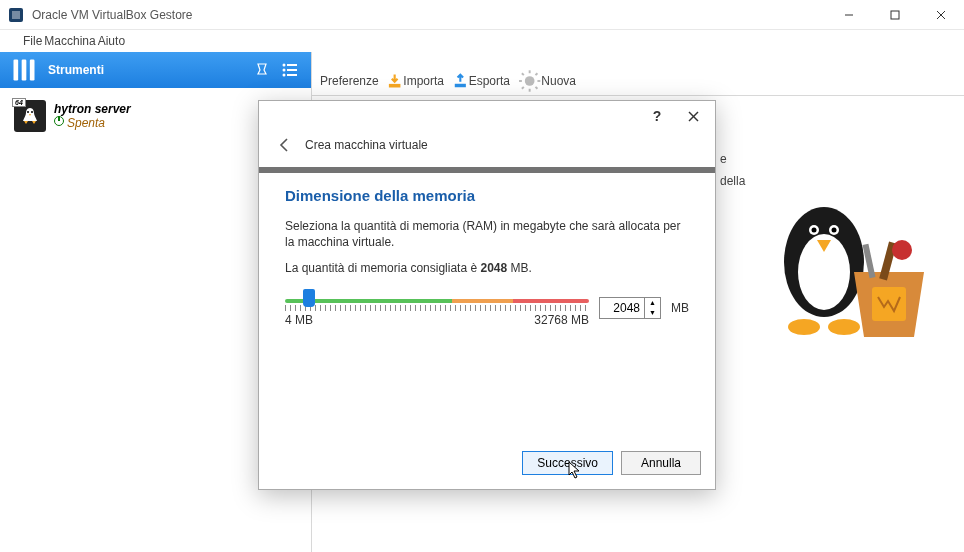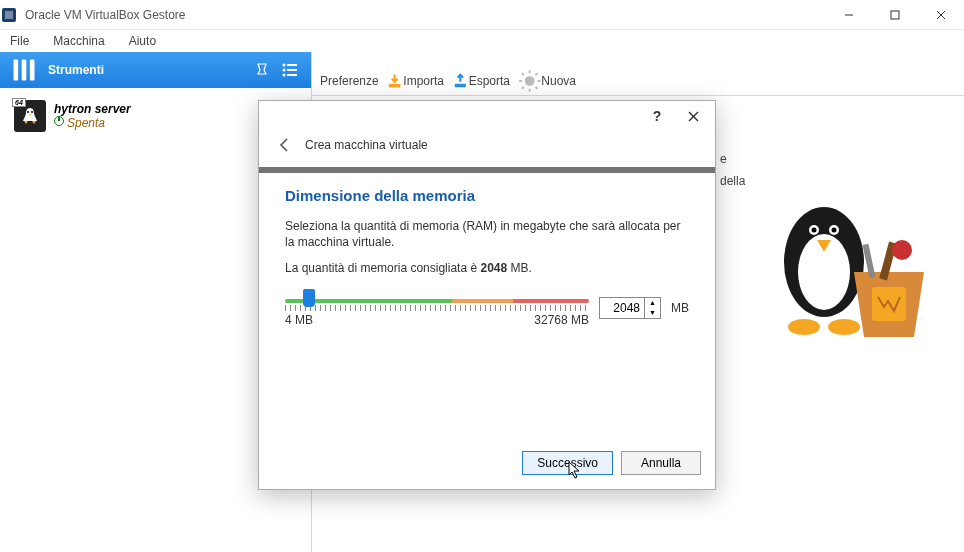--- a/index.html
+++ b/index.html
@@ -1,25 +1,25 @@
 <!DOCTYPE html>
 <html><head>
 <meta charset="utf-8">
 <style>
 * { margin:0; padding:0; box-sizing:border-box; font-family:"Segoe UI",Tahoma,sans-serif; font-size:12px; }
 body { background:#fff; width:964px; height:552px; overflow:hidden; position:relative; }
 
 
-.titlebar { height:30px; display:flex; align-items:center; padding:0 0 0 1px; background:#fff; border-bottom:1px solid #e8e8e8; }
+.titlebar { height:30px; display:flex; align-items:center; padding:0 0 0 8px; background:#fff; border-bottom:1px solid #e8e8e8; }
 .titlebar .logo { width:16px; height:16px; margin-right:8px; }
 .titlebar .title { color:#555; flex:1; }
 .titlebar .winbtn { width:46px; height:30px; display:flex; align-items:center; justify-content:center; color:#555; }
 
 
-.menubar { height:22px; display:flex; align-items:center; padding:0 10px; gap:24px; color:#444; }
+.menubar { height:22px; display:flex; align-items:center; padding:0 23px; gap:2px; color:#444; }
 .menubar span { cursor:default; }
 
 
 .mainrow { display:flex; height:500px; }
 .leftpane { width:312px; background:#fff; border-right:1px solid #d8d8d8; display:flex; flex-direction:column; }
 .tools-hdr { height:36px; background:linear-gradient(#3d9df2,#1d7fe0); color:#fff; display:flex; align-items:center; padding:0 10px; font-weight:600; }
 .tools-hdr .ticon { width:28px; height:28px; margin-right:10px; }
 .tools-hdr .spacer { flex:1; }
 .tools-hdr .hbtn { width:22px; height:22px; margin-left:6px; display:flex; align-items:center; justify-content:center; }
 

